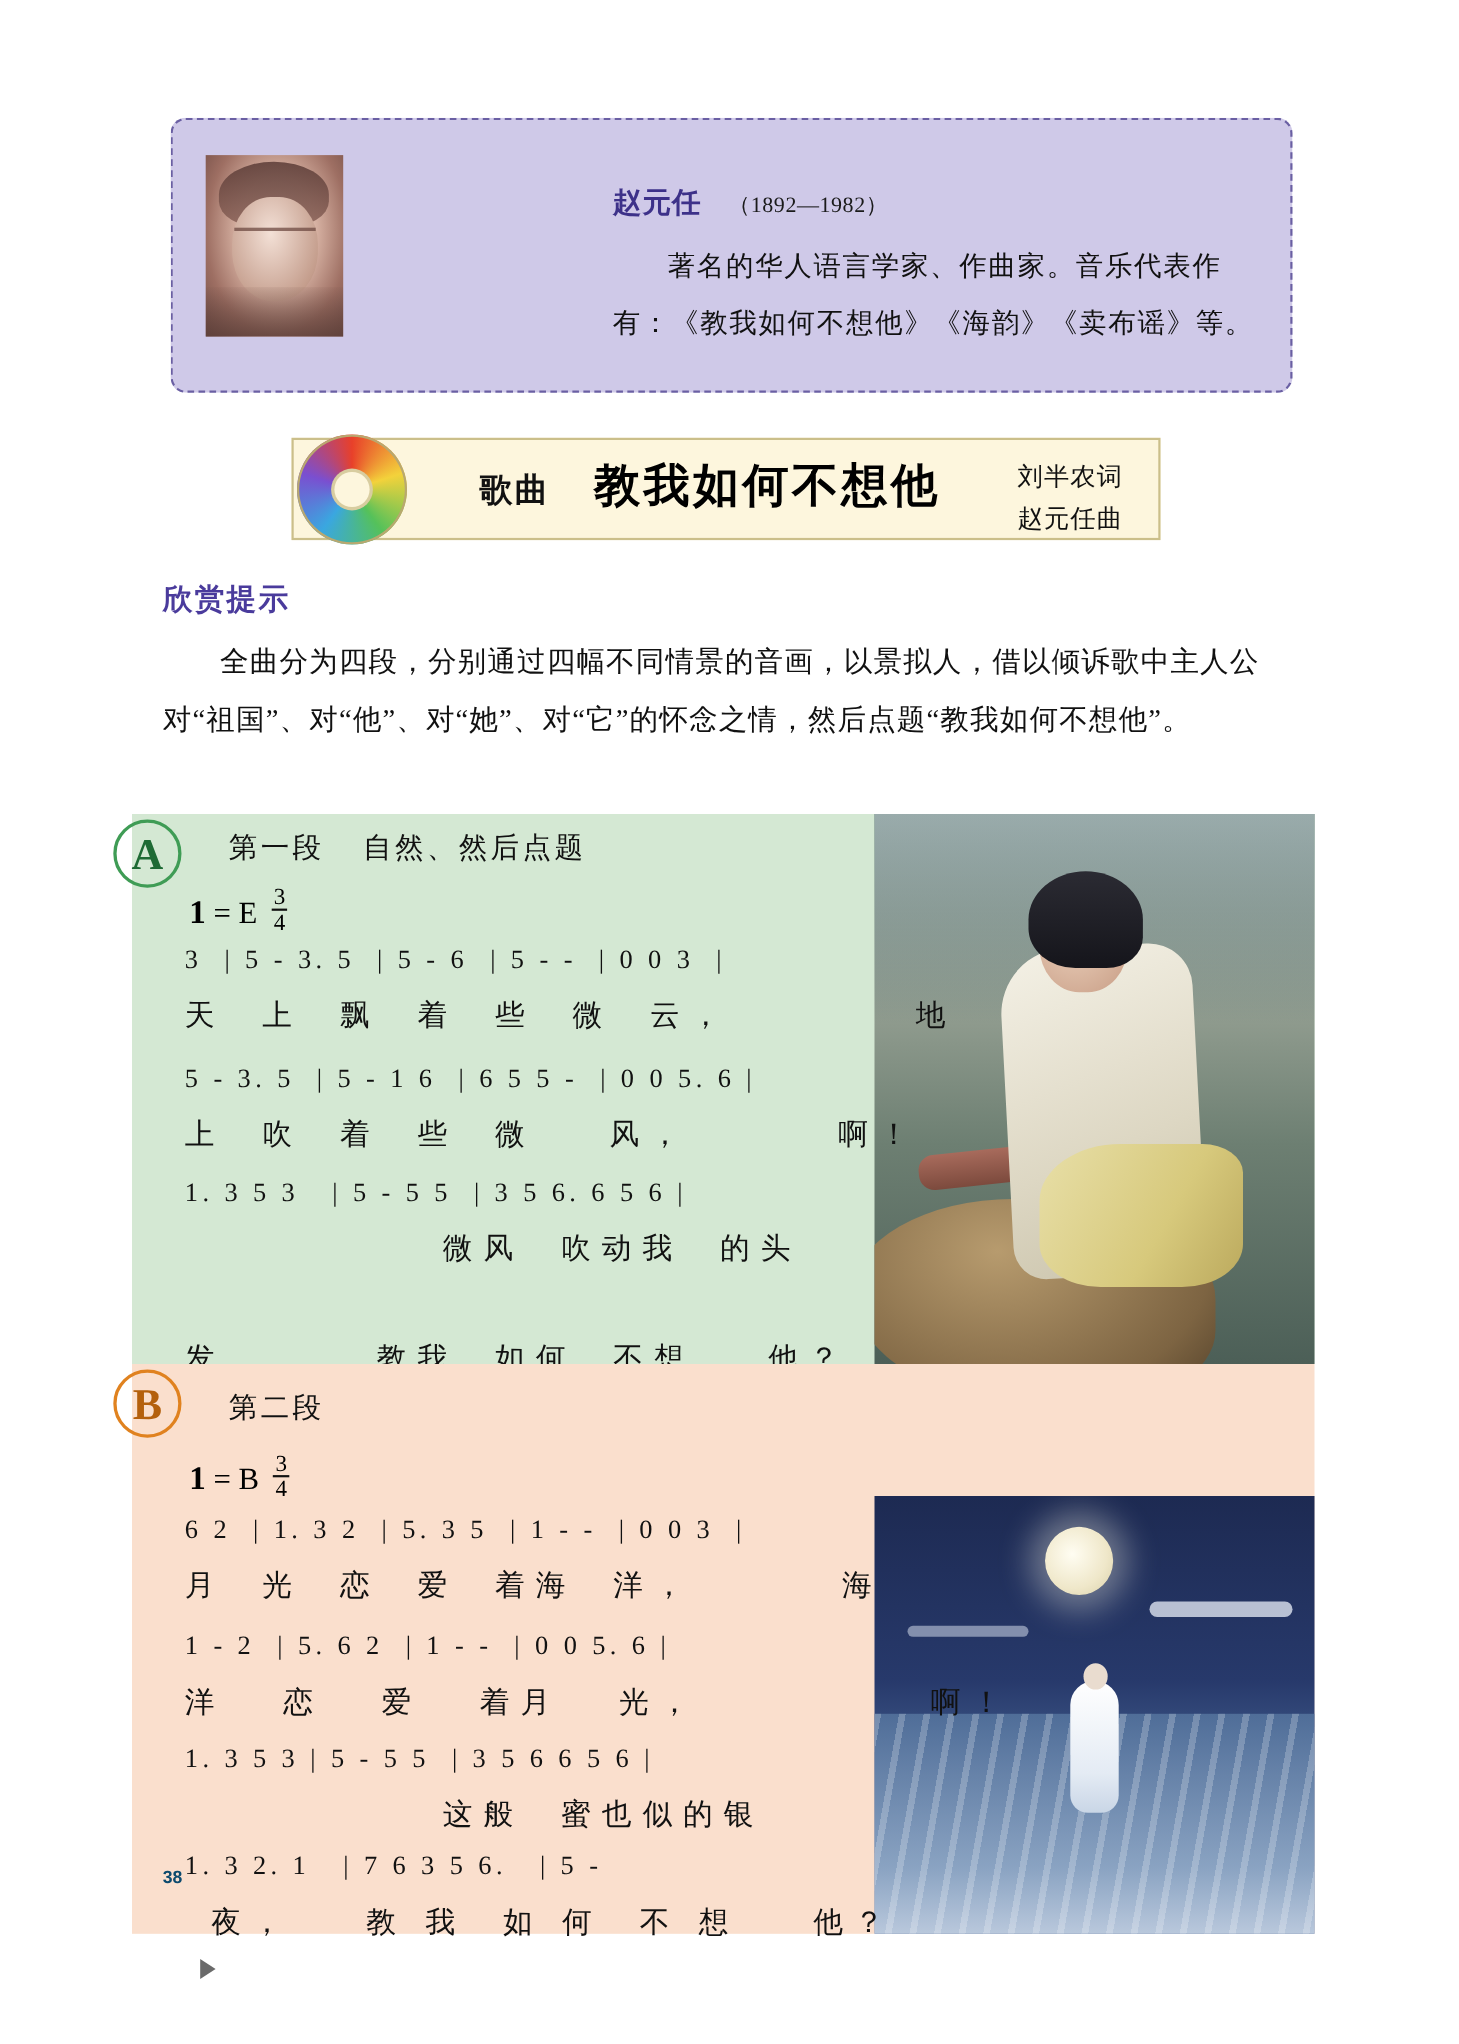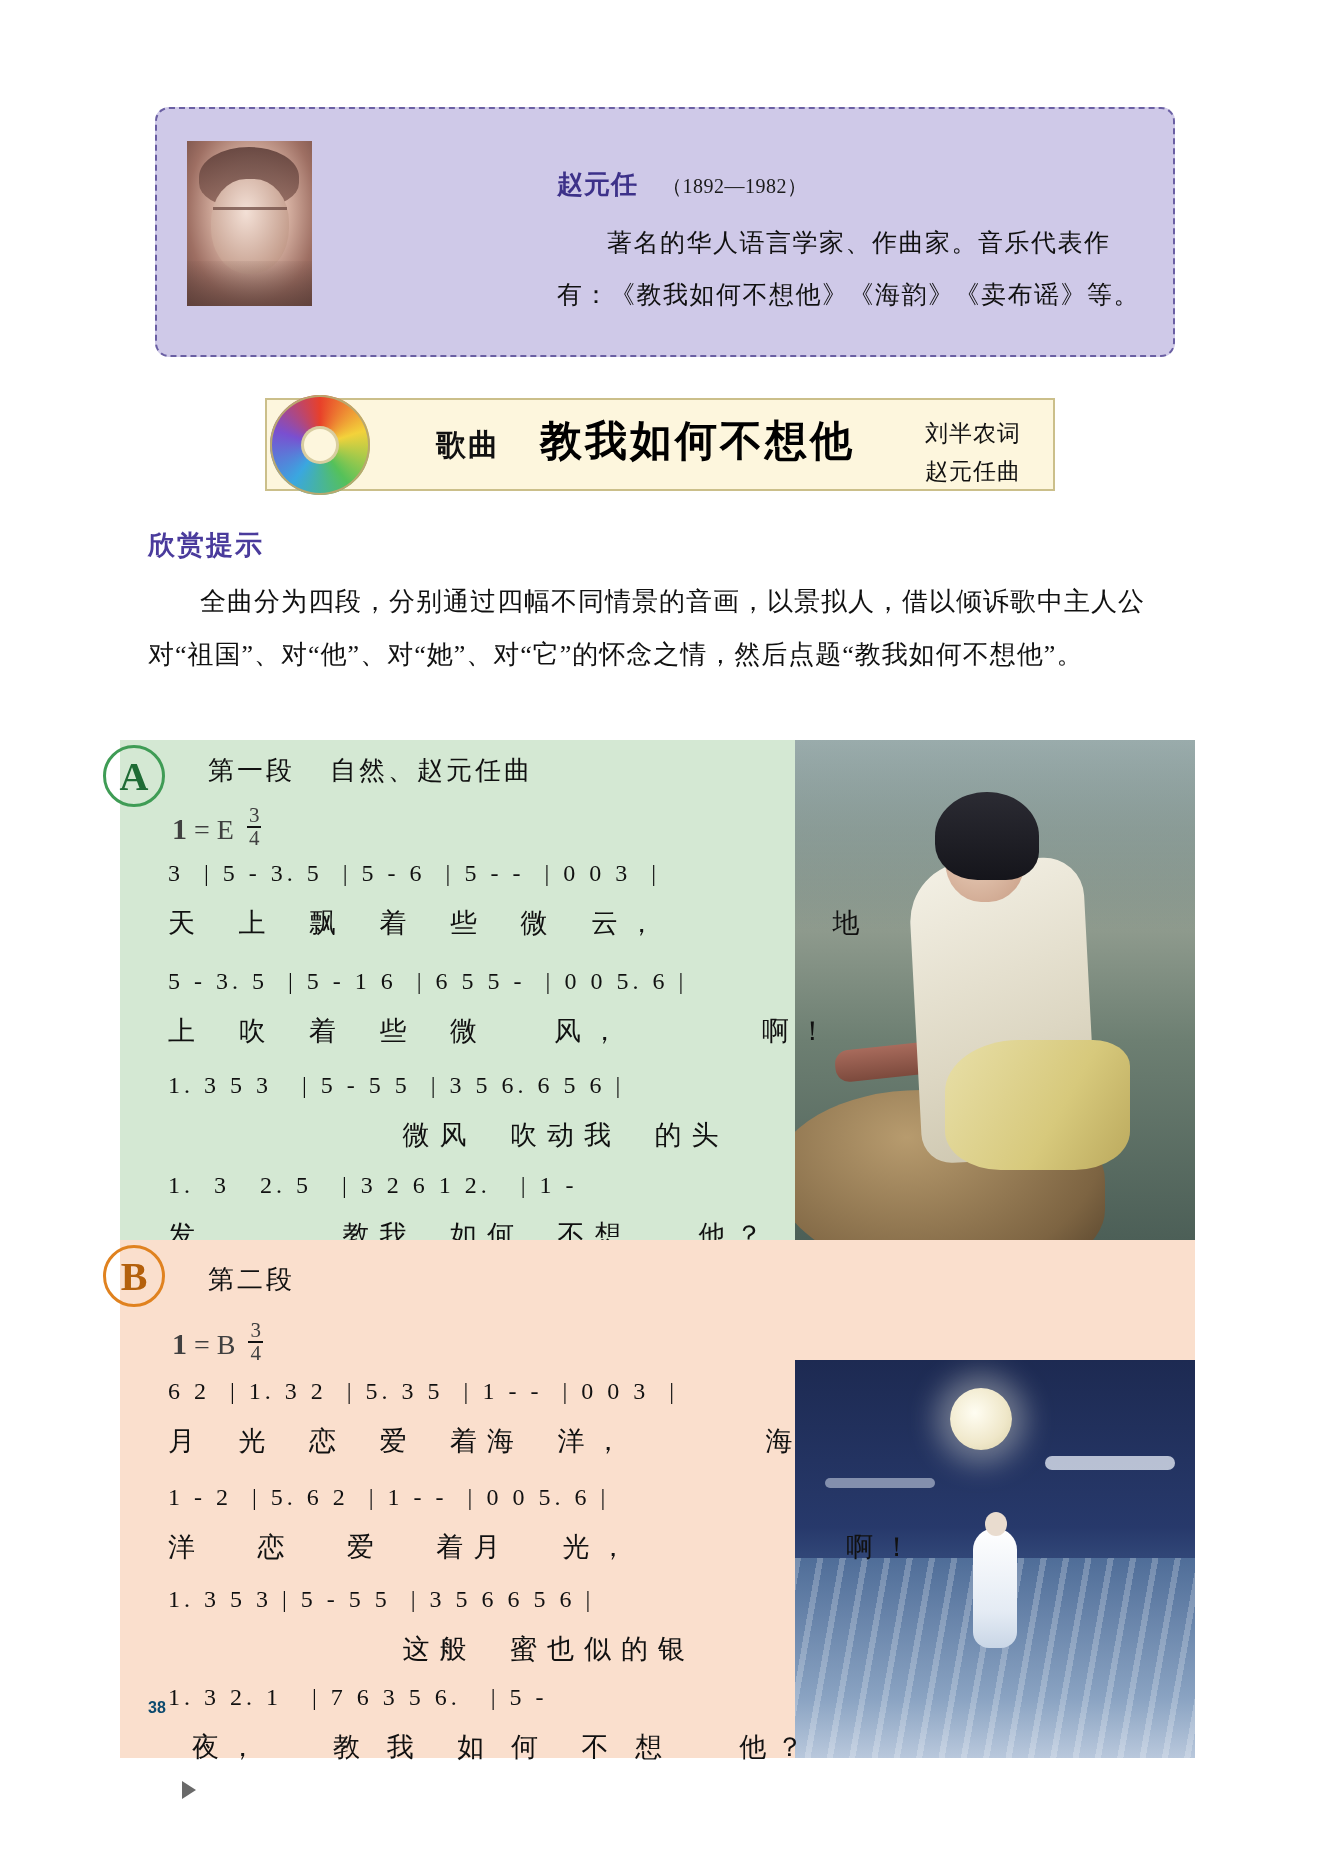--- a/index.html
+++ b/index.html
@@ -351,21 +351,21 @@
   
   .seg-label {
     position: absolute;
     font-size: 26px;
     color: #111;
     letter-spacing: 3px;
   }
   .key-sig {
     position: absolute;
     font-size: 28px;
-    color: #404040;
+    color: #000000;
     font-family: "Liberation Serif", serif;
   }
   .key-sig .num1 { font-weight: bold; font-size: 30px; }
   .frac {
     display: inline-block;
     vertical-align: -6px;
     text-align: center;
     line-height: 1.0;
     font-size: 21px;
     margin-left: 6px;
@@ -451,42 +451,41 @@
       <div class="figure-body"></div>
       <div class="skirt"></div>
       <div class="head"></div>
       <div class="hair"></div>
     </div>
   </div>
 
   <div class="marker marker-a">A</div>
 
   <div class="seg-label" style="left:208px; top:753px;">第一段</div>
-  <div class="seg-label" style="left:330px; top:753px;">自然、赵元任曲</div>
+  <div class="seg-label" style="left:330px; top:753px;">自然、然后点题</div>
 
   <div class="key-sig" style="left:172px; top:805px;">
     <span class="num1">1</span>
     <span>=</span>
     <span>E</span>
     <span class="frac">
       <span class="top">3</span>
       <span class="bot">4</span>
     </span>
   </div>
 
   <div class="note-line" style="left:168px; top:860px;">3  | 5 - 3. 5  | 5 - 6  | 5 - -  | 0 0 3  |</div>
   <div class="lyric-line" style="left:168px; top:905px;">天  上  飘  着  些  微  云，          地</div>
 
   <div class="note-line" style="left:168px; top:968px;">5 - 3. 5  | 5 - 1 6  | 6 5 5 -  | 0 0 5. 6 |</div>
   <div class="lyric-line" style="left:168px; top:1013px;">上  吹  着  些  微    风，        啊！</div>
 
   <div class="note-line" style="left:168px; top:1072px;">1. 3 5 3   | 5 - 5 5  | 3 5 6. 6 5 6 |</div>
   <div class="lyric-line" style="left:168px; top:1117px;">              微风  吹动我  的头</div>
 
-  <div class="note-line" style="left:168px; top:1172px;">1.  3   2. 5   | 3 2 6 1 2.   | 1 -</div>
   <div class="lyric-line" style="left:168px; top:1217px;">发，      教我  如何  不想    他？</div>
 
   <div class="sec-b">
     <div class="sec-b-art">
       <div class="moon"></div>
       <div class="cloud"></div>
       <div class="cloud2"></div>
       <div class="sea"></div>
       <div class="figure"></div>
       <div class="fhead"></div>

